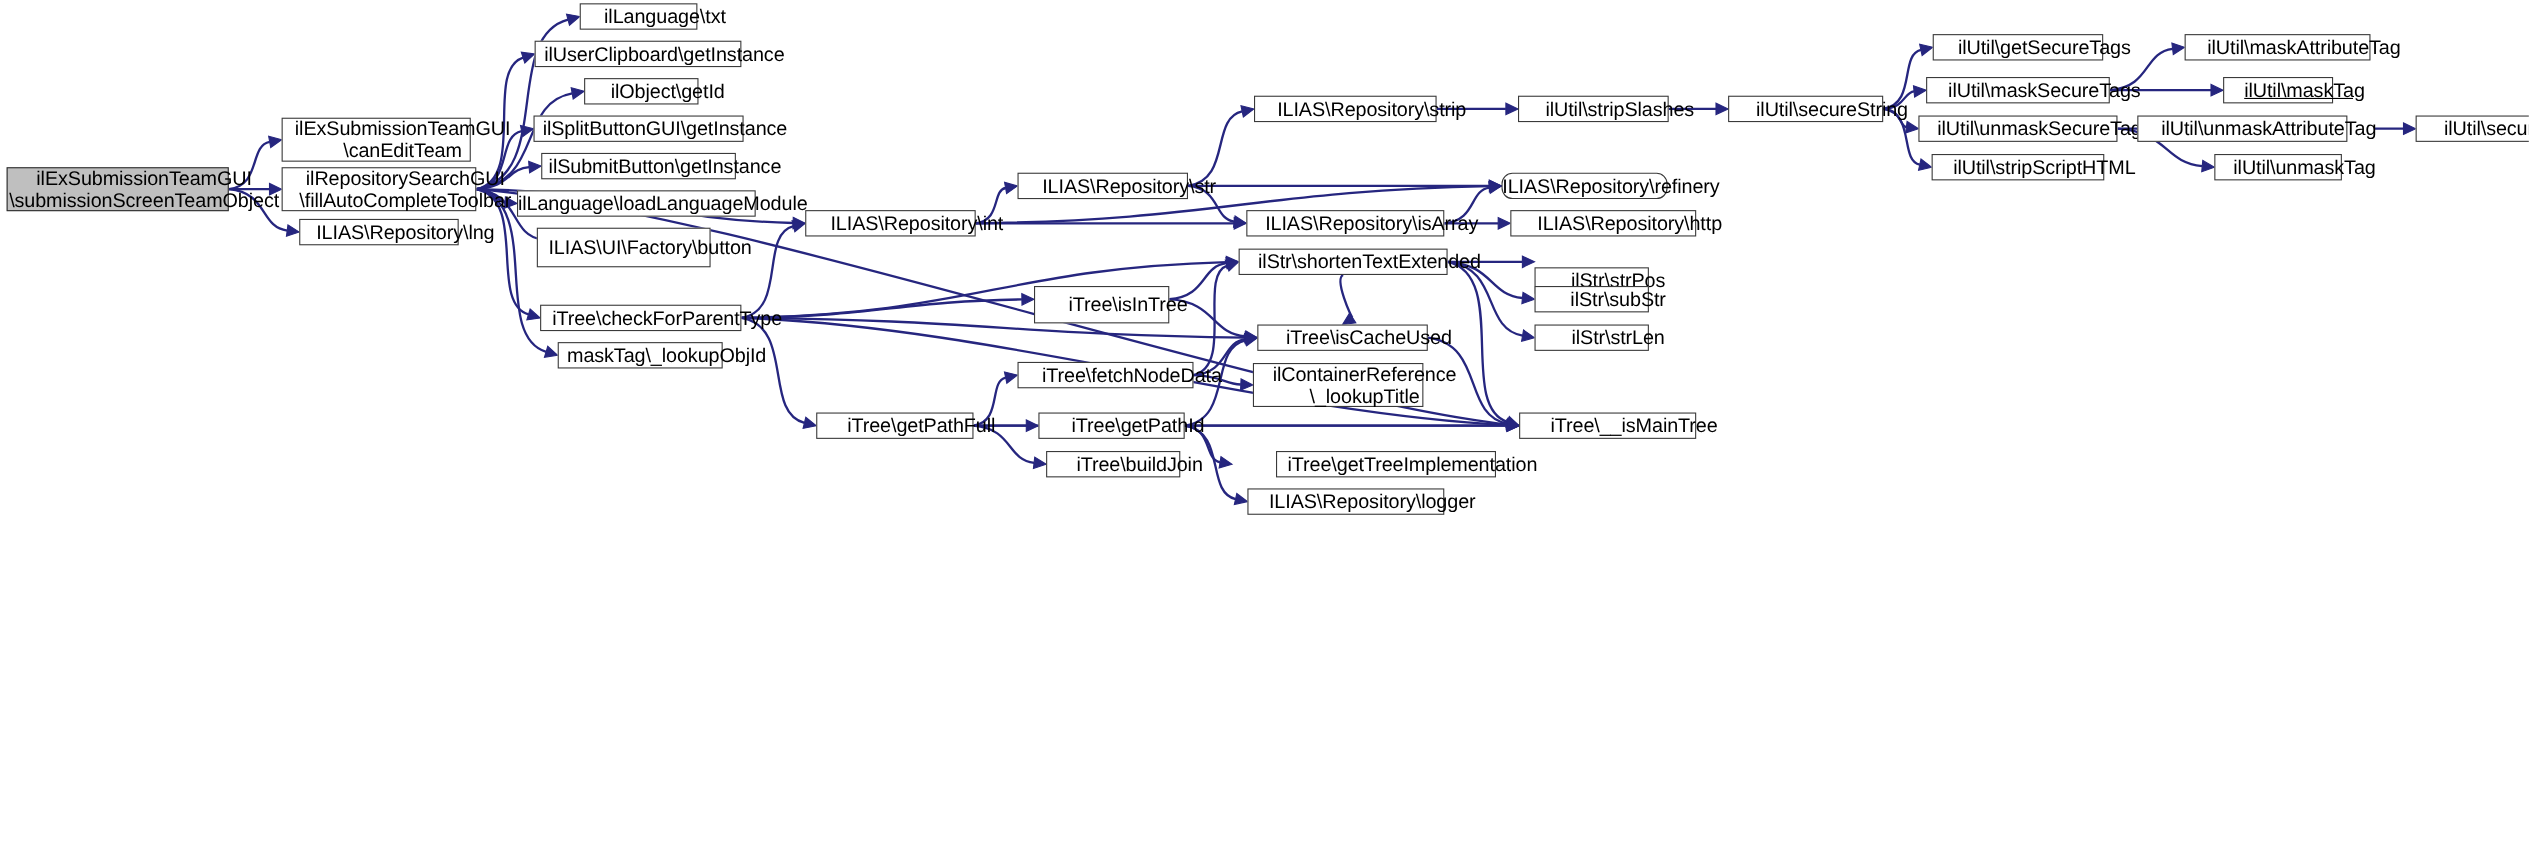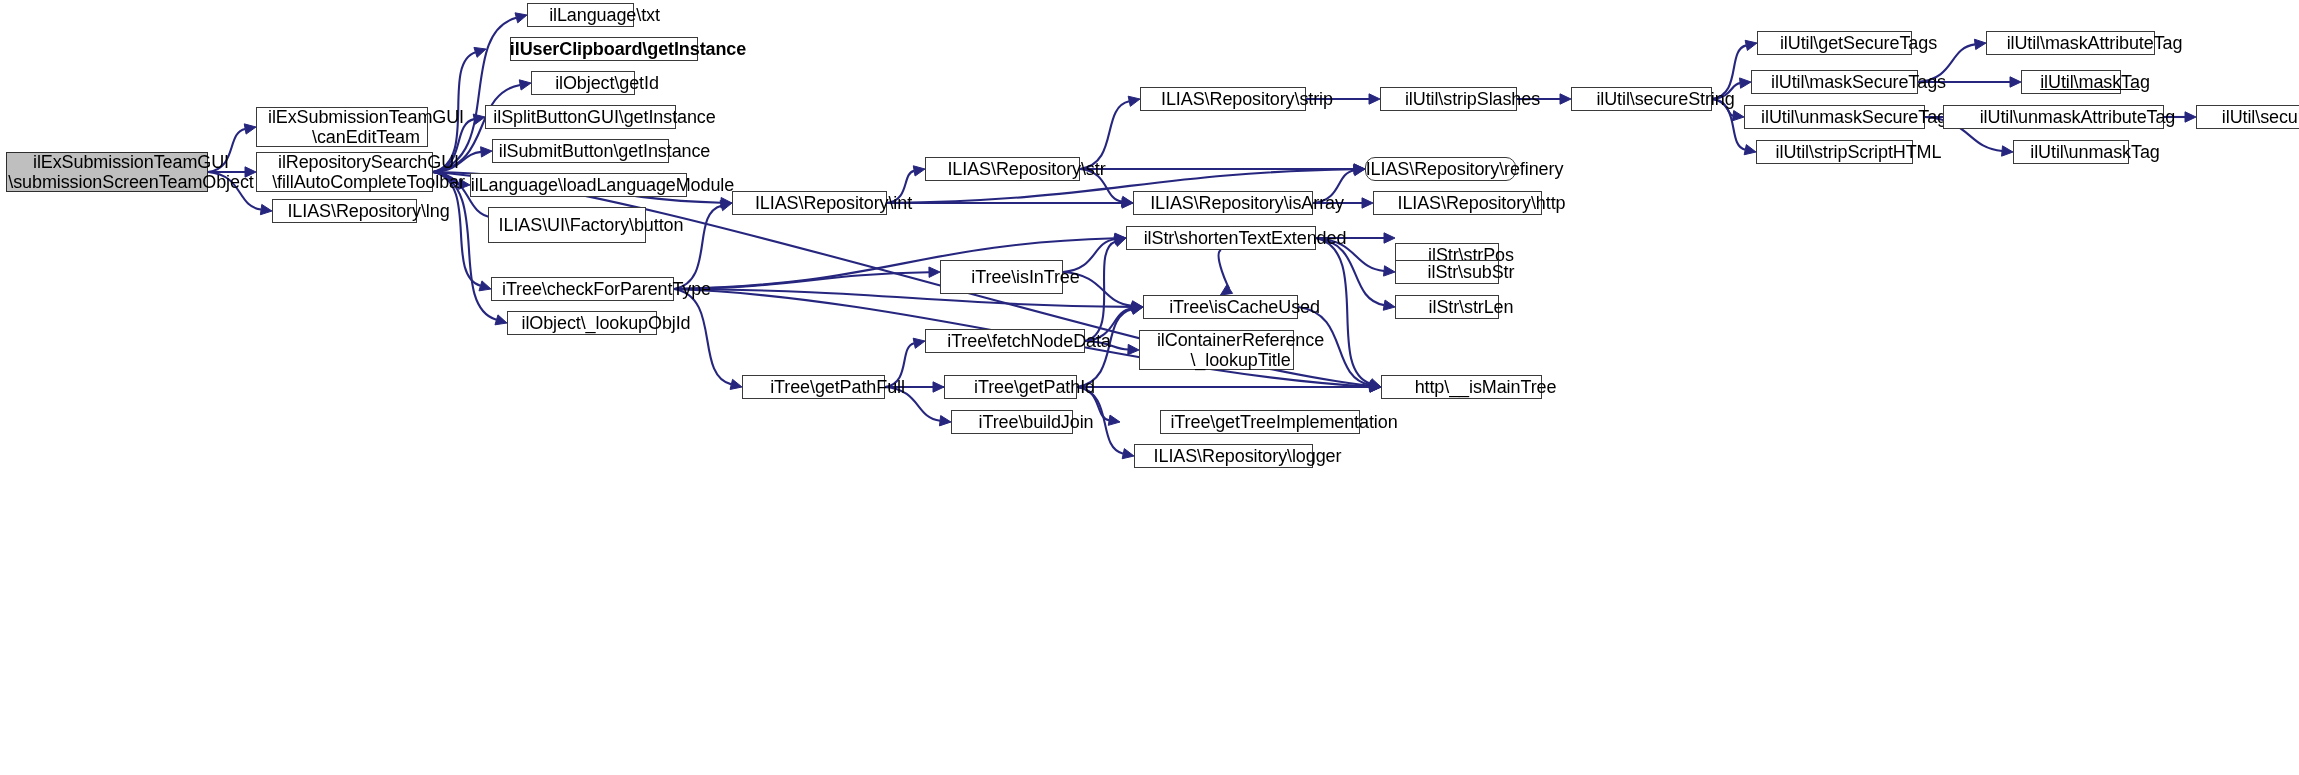--- a/index.html
+++ b/index.html
@@ -187,54 +187,54 @@
     </svg>
   <div id="node-layer">
       <div class="graph-node root-node" style="left: 6px; top: 152px; width: 202px; height: 40px;">ilExSubmissionTeamGUI
 \submissionScreenTeamObject</div>
       <div class="graph-node" style="left: 256px; top: 107px; width: 172px; height: 40px;">ilExSubmissionTeamGUI
 \canEditTeam</div>
       <div class="graph-node" style="left: 256px; top: 152px; width: 177px; height: 40px;">ilRepositorySearchGUI
 \fillAutoCompleteToolbar</div>
       <div class="graph-node" style="left: 272px; top: 199px; width: 145px; height: 24px;">ILIAS\Repository\lng</div>
       <div class="graph-node" style="left: 527px; top: 3px; width: 107px; height: 24px;">ilLanguage\txt</div>
-      <div class="graph-node" style="left: 510px; top: 37px; width: 188px; height: 24px; font-weight: bold;">ilUserClipboard\getInstance</div>
+      <div class="graph-node" style="left: 486px; top: 37px; width: 188px; height: 24px;">ilUserClipboard\getInstance</div>
       <div class="graph-node" style="left: 531px; top: 71px; width: 104px; height: 24px;">ilObject\getId</div>
       <div class="graph-node" style="left: 485px; top: 105px; width: 191px; height: 24px;">ilSplitButtonGUI\getInstance</div>
       <div class="graph-node" style="left: 492px; top: 139px; width: 177px; height: 24px;">ilSubmitButton\getInstance</div>
       <div class="graph-node" style="left: 470px; top: 173px; width: 217px; height: 24px;">ilLanguage\loadLanguageModule</div>
       <div class="graph-node" style="left: 488px; top: 207px; width: 158px; height: 36px;">ILIAS\UI\Factory\button</div>
       <div class="graph-node" style="left: 491px; top: 277px; width: 183px; height: 24px;">iTree\checkForParentType</div>
-      <div class="graph-node" style="left: 507px; top: 311px; width: 150px; height: 24px;">ilObject\_lookupObjId</div>
+      <div class="graph-node" style="left: 507px; top: 311px; width: 150px; height: 24px;">maskTag\_lookupObjId</div>
       <div class="graph-node" style="left: 732px; top: 191px; width: 155px; height: 24px;">ILIAS\Repository\int</div>
       <div class="graph-node" style="left: 925px; top: 157px; width: 155px; height: 24px;">ILIAS\Repository\str</div>
       <div class="graph-node" style="left: 1140px; top: 87px; width: 166px; height: 24px;">ILIAS\Repository\strip</div>
       <div class="graph-node" style="left: 1380px; top: 87px; width: 137px; height: 24px;">ilUtil\stripSlashes</div>
       <div class="graph-node" style="left: 1571px; top: 87px; width: 141px; height: 24px;">ilUtil\secureString</div>
       <div class="graph-node" style="left: 1757px; top: 31px; width: 155px; height: 24px;">ilUtil\getSecureTags</div>
       <div class="graph-node" style="left: 1751px; top: 70px; width: 167px; height: 24px;">ilUtil\maskSecureTags</div>
       <div class="graph-node" style="left: 1744px; top: 105px; width: 181px; height: 24px;">ilUtil\unmaskSecureTags</div>
       <div class="graph-node" style="left: 1756px; top: 140px; width: 157px; height: 24px;">ilUtil\stripScriptHTML</div>
       <div class="graph-node" style="left: 1986px; top: 31px; width: 169px; height: 24px;">ilUtil\maskAttributeTag</div>
       <div class="graph-node" style="left: 2021px; top: 70px; width: 100px; height: 24px; text-decoration: underline;">ilUtil\maskTag</div>
-      <div class="graph-node" style="left: 1943px; top: 105px; width: 221px; height: 24px;">ilUtil\unmaskAttributeTag</div>
+      <div class="graph-node" style="left: 1943px; top: 105px; width: 191px; height: 24px;">ilUtil\unmaskAttributeTag</div>
       <div class="graph-node" style="left: 2013px; top: 140px; width: 116px; height: 24px;">ilUtil\unmaskTag</div>
       <div class="graph-node" style="left: 2196px; top: 105px; width: 128px; height: 24px;">ilUtil\secureLink</div>
       <div class="graph-node" style="left: 1365px; top: 157px; width: 151px; height: 24px; border-radius: 10px;">ILIAS\Repository\refinery</div>
       <div class="graph-node" style="left: 1133px; top: 191px; width: 180px; height: 24px;">ILIAS\Repository\isArray</div>
       <div class="graph-node" style="left: 1373px; top: 191px; width: 169px; height: 24px;">ILIAS\Repository\http</div>
       <div class="graph-node" style="left: 1126px; top: 226px; width: 190px; height: 24px;">ilStr\shortenTextExtended</div>
       <div class="graph-node" style="left: 1395px; top: 243px; width: 104px; height: 24px;">ilStr\strPos</div>
       <div class="graph-node" style="left: 1395px; top: 260px; width: 104px; height: 24px;">ilStr\subStr</div>
       <div class="graph-node" style="left: 1395px; top: 295px; width: 104px; height: 24px;">ilStr\strLen</div>
       <div class="graph-node" style="left: 940px; top: 260px; width: 123px; height: 34px;">iTree\isInTree</div>
       <div class="graph-node" style="left: 1143px; top: 295px; width: 155px; height: 24px;">iTree\isCacheUsed</div>
       <div class="graph-node" style="left: 925px; top: 329px; width: 160px; height: 24px;">iTree\fetchNodeData</div>
       <div class="graph-node" style="left: 1139px; top: 330px; width: 155px; height: 40px;">ilContainerReference
 \_lookupTitle</div>
       <div class="graph-node" style="left: 742px; top: 375px; width: 143px; height: 24px;">iTree\getPathFull</div>
       <div class="graph-node" style="left: 944px; top: 375px; width: 133px; height: 24px;">iTree\getPathId</div>
-      <div class="graph-node" style="left: 1381px; top: 375px; width: 161px; height: 24px;">http\__isMainTree</div>
+      <div class="graph-node" style="left: 1381px; top: 375px; width: 161px; height: 24px;">iTree\__isMainTree</div>
       <div class="graph-node" style="left: 951px; top: 410px; width: 122px; height: 24px;">iTree\buildJoin</div>
       <div class="graph-node" style="left: 1120px; top: 410px; width: 200px; height: 24px; margin-left: 40px;">iTree\getTreeImplementation</div>
       <div class="graph-node" style="left: 1134px; top: 444px; width: 179px; height: 24px;">ILIAS\Repository\logger</div>
     </div>
 </div>
 
 </body></html>

